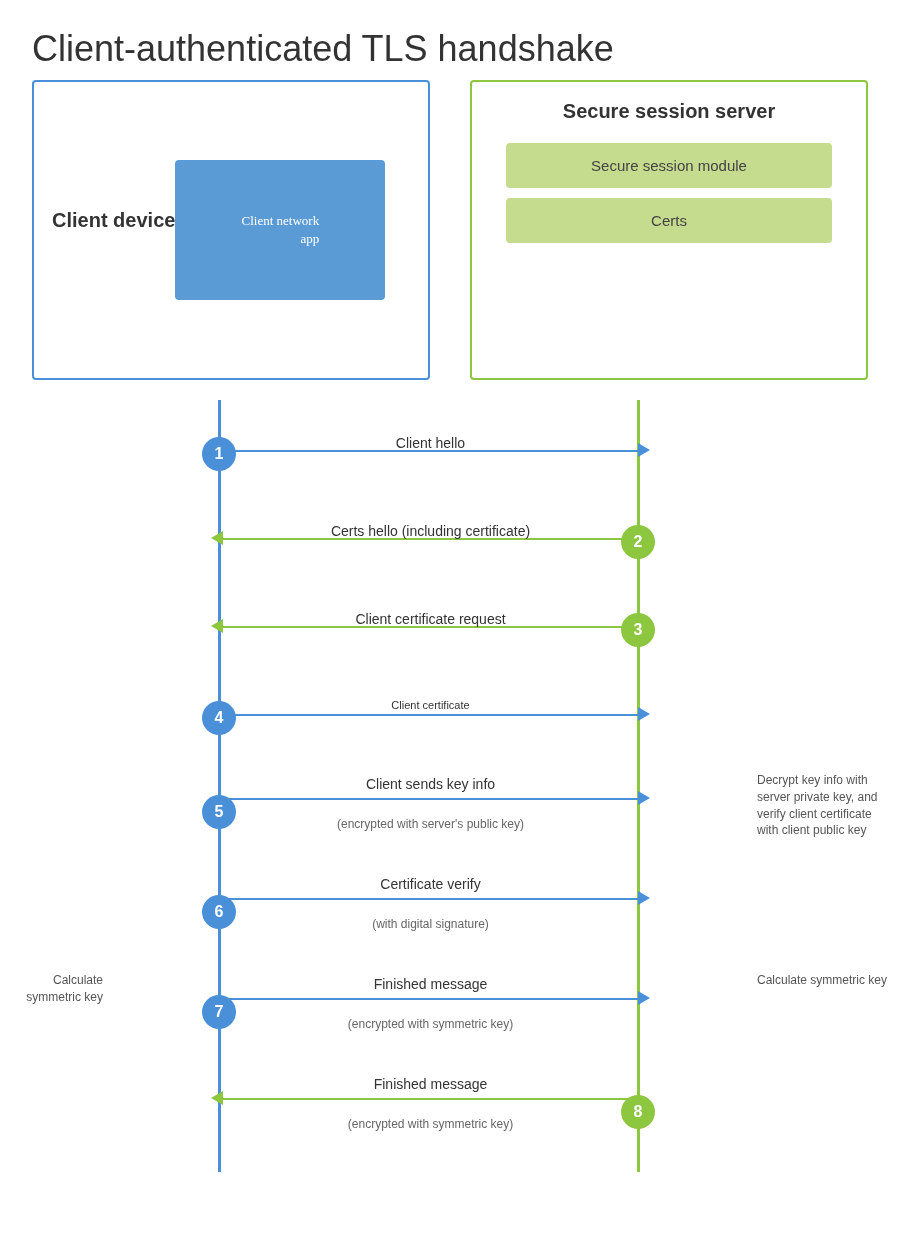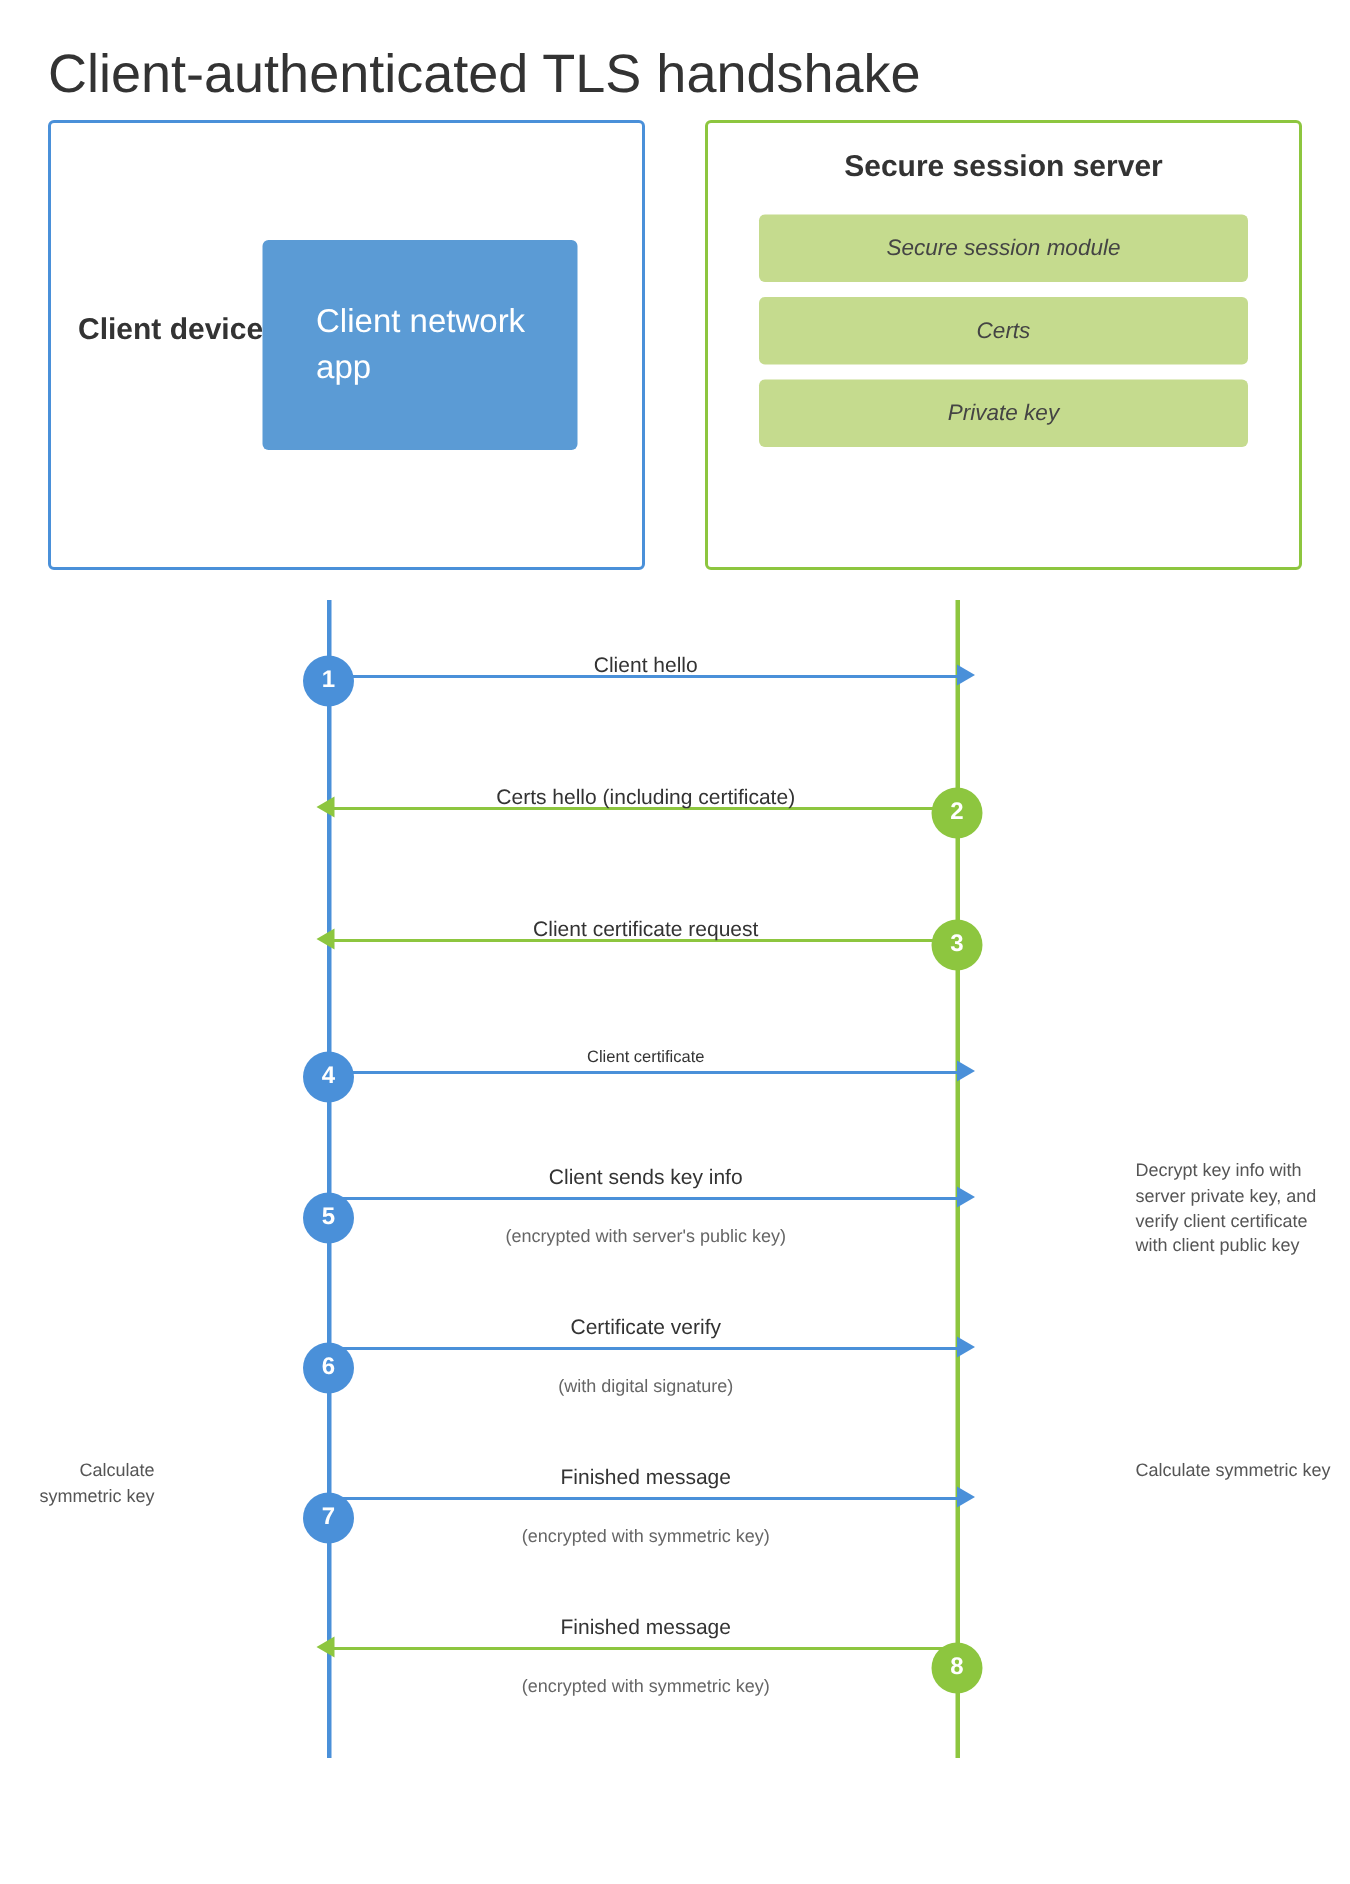--- a/index.html
+++ b/index.html
@@ -55,23 +55,24 @@
       border-radius: 4px;
       width: 210px;
       height: 140px;
       display: flex;
       align-items: center;
       justify-content: center;
     }
 
     .client-app-label {
       color: #fff;
-      font-size: 22px;
-      text-align: left;
+      font-size: 13px;
+      text-align: right;
       line-height: 1.4;
+      font-family: Liberation Serif, serif;
     }
 
     .server-box {
       flex: 1;
       border: 2px solid #8dc63f;
       border-radius: 4px;
       position: relative;
       display: flex;
       flex-direction: column;
       align-items: center;
@@ -85,21 +86,20 @@
       text-align: center;
       margin-bottom: 20px;
     }
 
     .server-modules {
       display: flex;
       flex-direction: column;
       gap: 10px;
       width: 100%;
       padding: 0 16px;
-      font-style: italic;
     }
 
     .server-module-item {
       background: #c5db8e;
       border-radius: 4px;
       padding: 14px 10px;
       text-align: center;
       font-size: 15px;
       color: #444;
     }
@@ -167,21 +167,20 @@
     <div class="client-app-box">
       <div class="client-app-label">Client network<br>app</div>
     </div>
   </div>
 
   <div class="server-box">
     <div class="server-box-title">Secure session server</div>
     <div class="server-modules">
       <div class="server-module-item">Secure session module</div>
       <div class="server-module-item">Certs</div>
-      <div class="server-module-item">Private key</div>
     </div>
   </div>
 </div>
 
 <div class="diagram" id="diagram" style="height: 772px; position: absolute;">
 
 <div class="vline-client" style="height: 772px;"></div>
     <div class="vline-server" style="height: 772px;"></div>
     <div style="position: absolute; top: 10px; left: 0px; width: 900px; height: 88px;">
       <div class="badge badge-blue" style="top: 50%; transform: translateY(-50%); left: 202px;">1</div>

